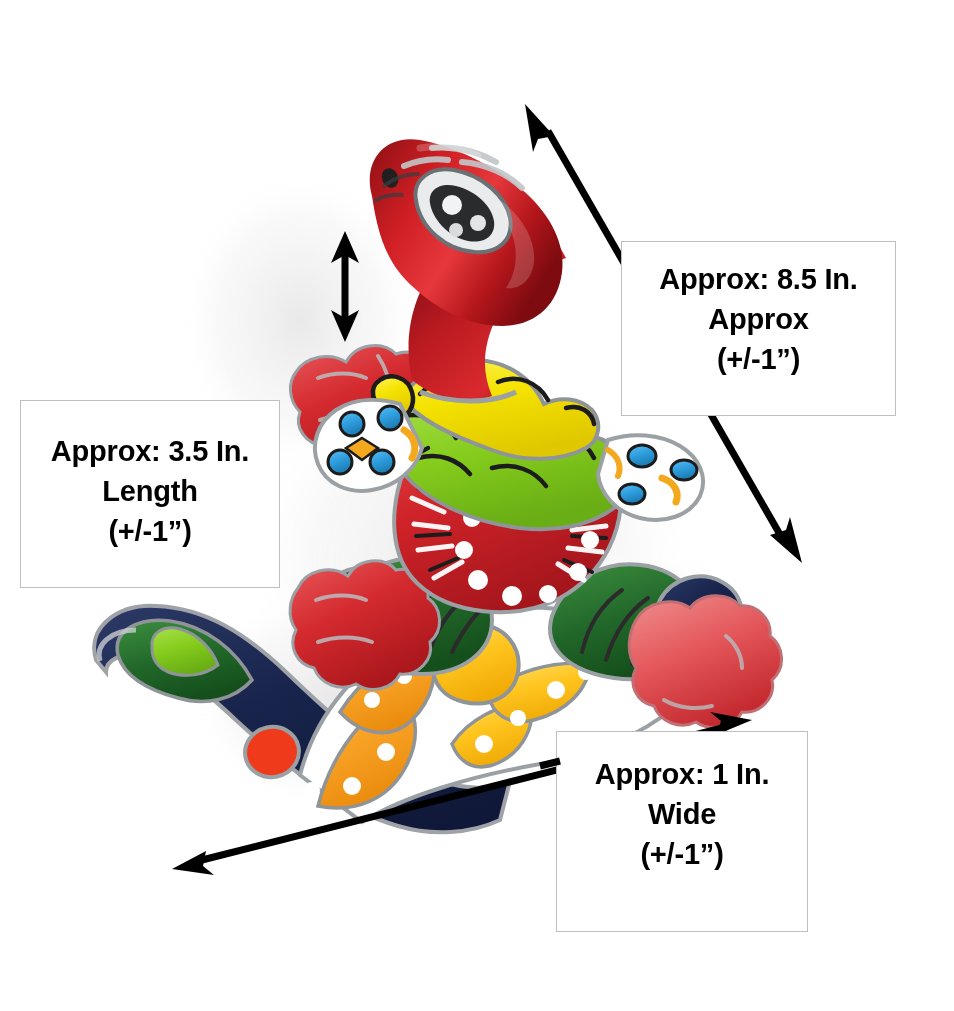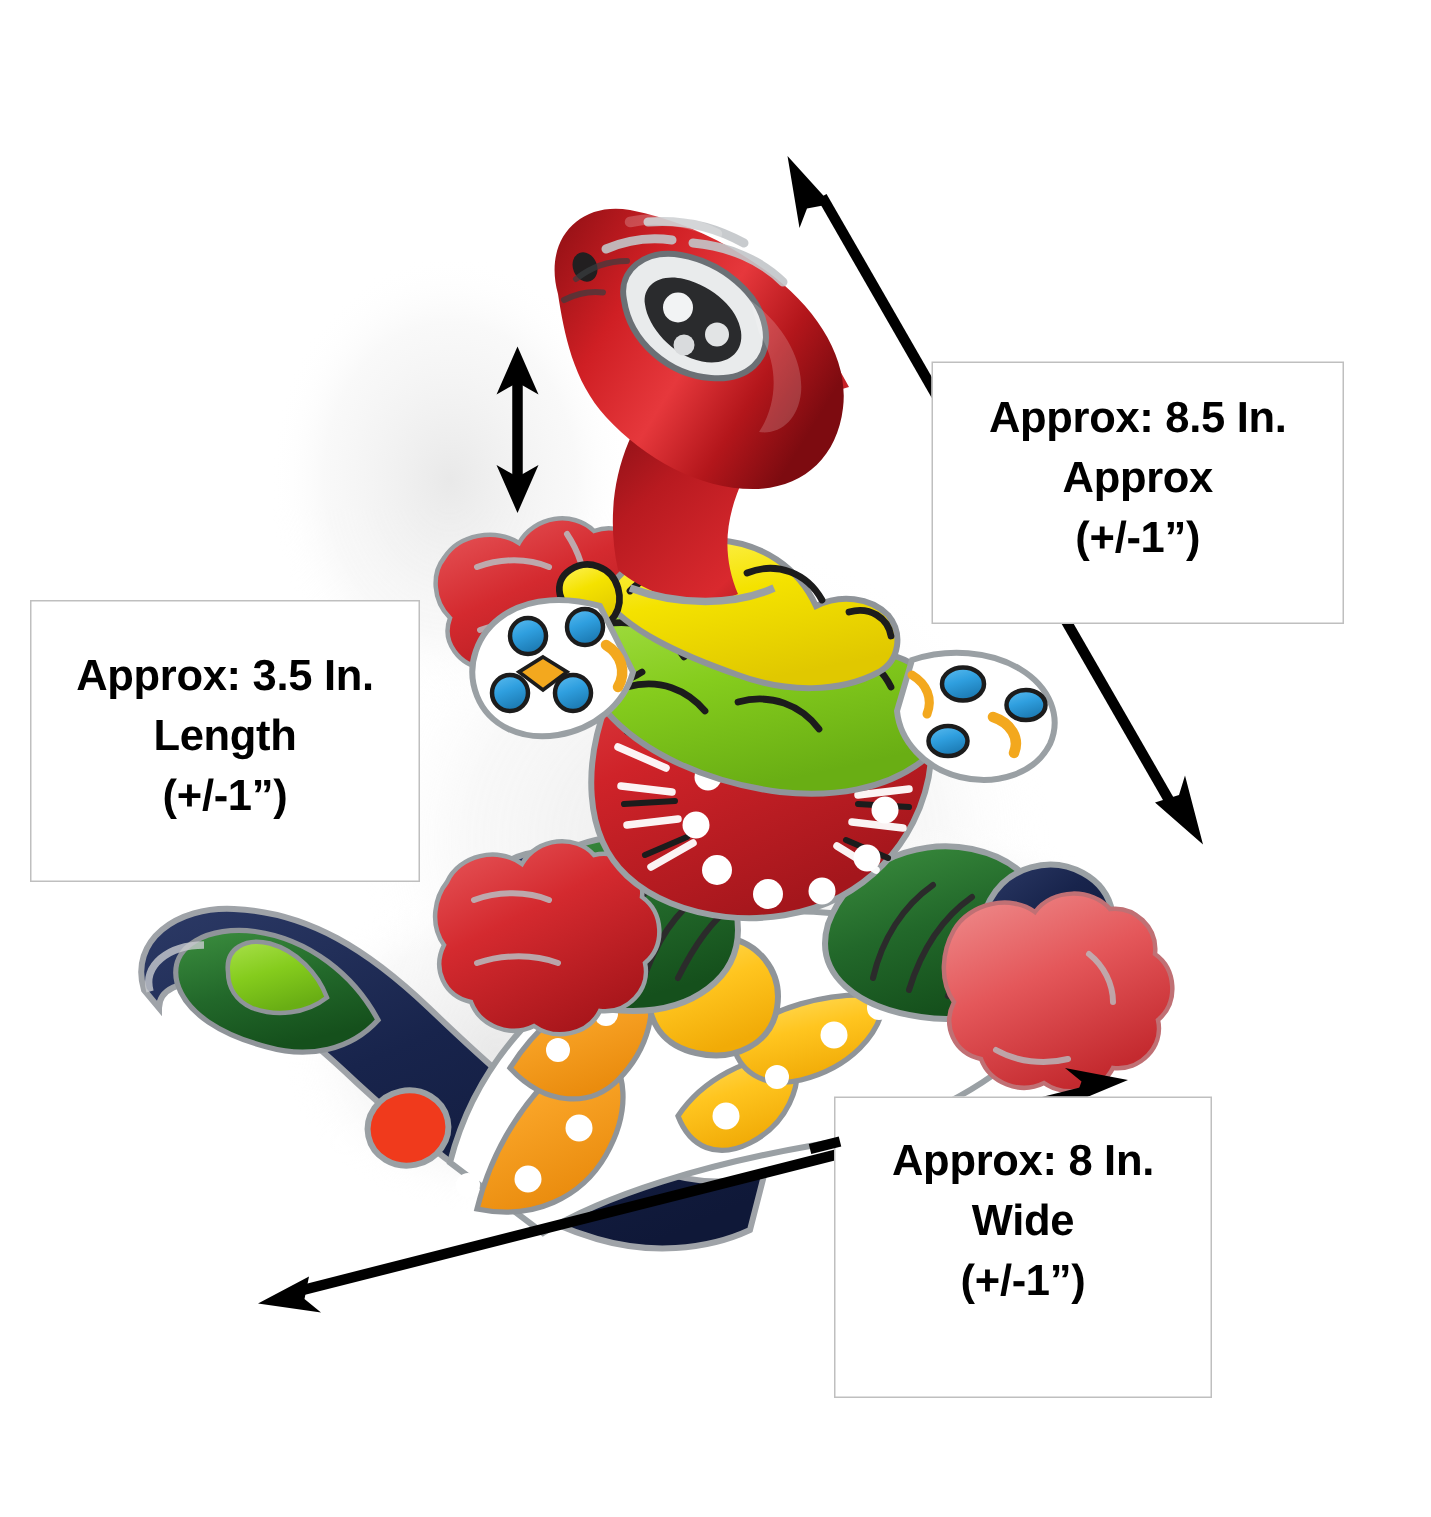--- a/index.html
+++ b/index.html
@@ -407,21 +407,21 @@
     <div class="ln">(+/-1”)</div>
   </div>
 
   <div class="callout" id="box-height">
     <div class="ln">Approx: 3.5 In.</div>
     <div class="ln">Length</div>
     <div class="ln">(+/-1”)</div>
   </div>
 
   <div class="callout" id="box-wide">
-    <div class="ln">Approx: 8 In.</div>
+    <div class="ln">Approx: 1 In.</div>
     <div class="ln">Wide</div>
     <div class="ln">(+/-1”)</div>
   </div>
 
   <svg class="overlay" id="arrows-over" viewBox="0 0 954 1011">
     <g>
       <line x1="540" y1="766" x2="560" y2="761" stroke="#000000" stroke-width="7"></line>
     </g>
   </svg>
 

